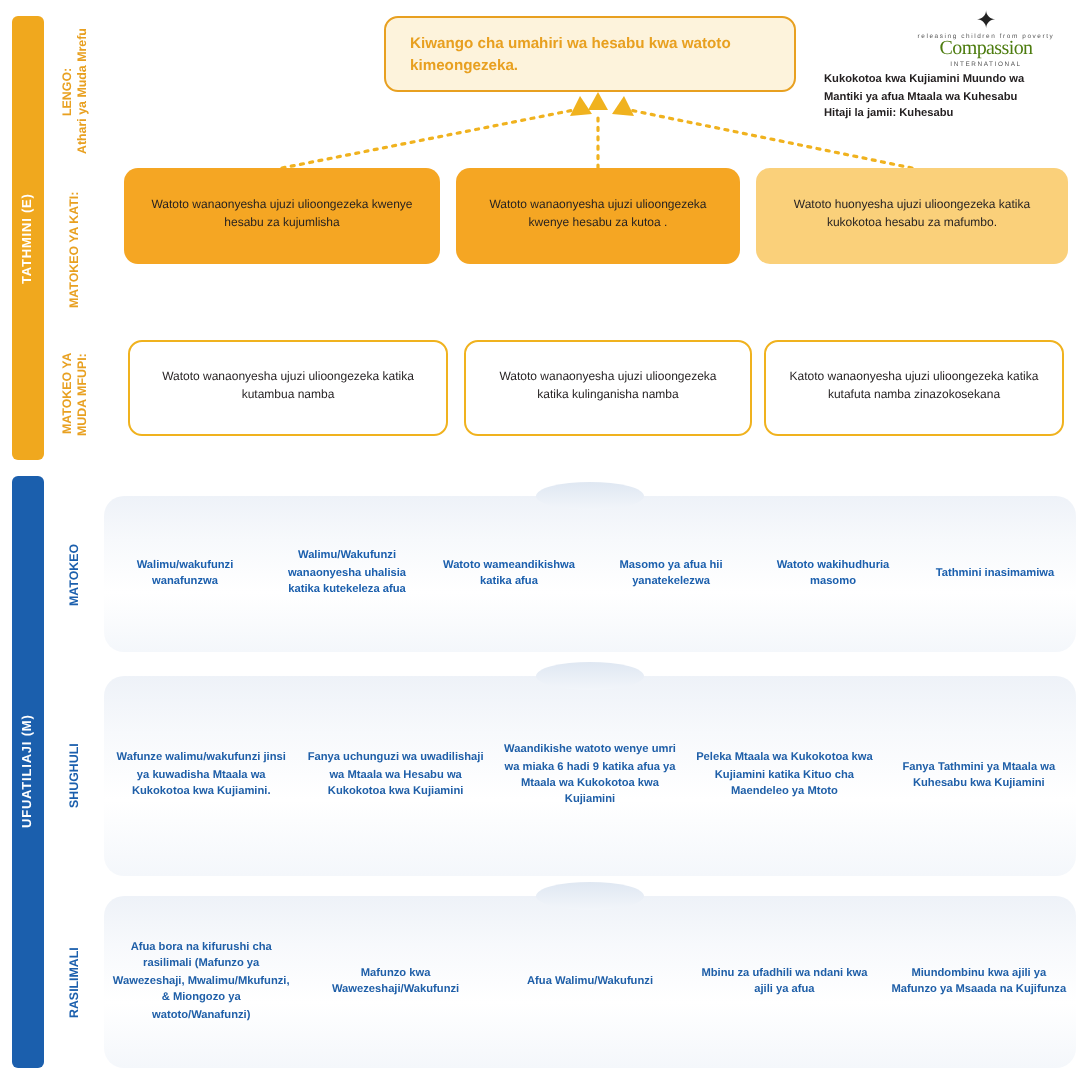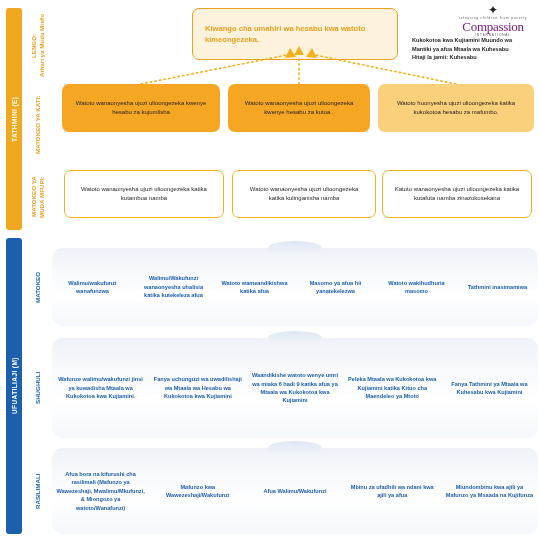--- a/index.html
+++ b/index.html
@@ -24,29 +24,29 @@
     display:flex;align-items:center;justify-content:center;
     text-align:center;font-size:6.2px;font-weight:bold;line-height:1.25;
   }
   .cap-or{color:#E8A020;}
   .cap-bl{color:#1B5FAD;}
 
   
   #logo{position:absolute;right:8px;top:4px;width:78px;text-align:center;}
   #logo .mark{font-size:12px;color:#222;line-height:1;}
   #logo .word{font-family:"Liberation Serif","DejaVu Serif",serif;
-    font-size:13px;color:#701a75;letter-spacing:-.3px;line-height:1;}
+    font-size:10px;color:#4d7c0f;letter-spacing:-.3px;line-height:1;}
   #logo .tiny{font-size:3.2px;color:#555;letter-spacing:.8px;}
 
   #side-note{position:absolute;left:412px;top:36px;width:124px;
     font-size:5.6px;line-height:1.55;font-weight:bold;color:#231f20;}
 
   
   #goal{
-    position:absolute;left:192px;top:8px;width:206px;height:52px;
+    position:absolute;left:192px;top:8px;width:206px;height:38px;
     background:#FDF3DC;border:1.4px solid #E8A020;border-radius:7px;
     display:flex;align-items:center;padding:0 12px;box-sizing:border-box;
   }
   #goal span{font-size:7.6px;font-weight:bold;color:#E8A020;line-height:1.45;}
 
   
   #connect{position:absolute;left:0;top:0;width:540px;height:160px;}
 
   
   .obox{position:absolute;top:84px;height:48px;border-radius:7px;

